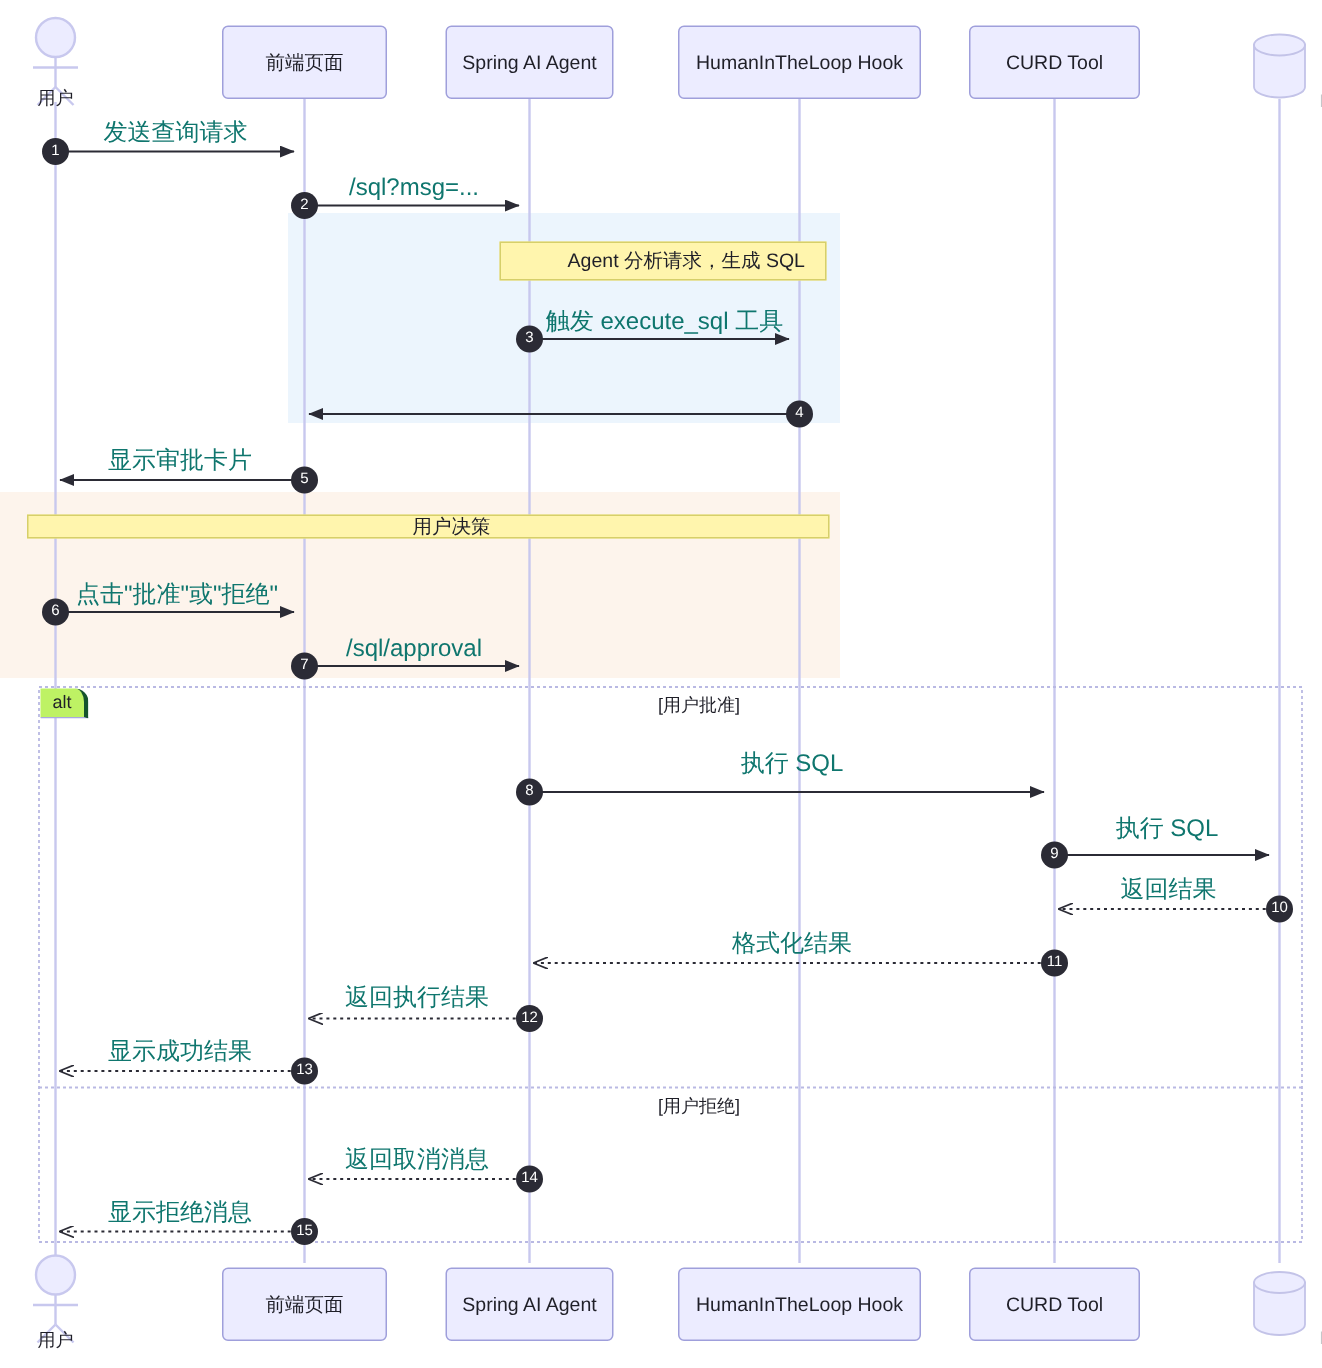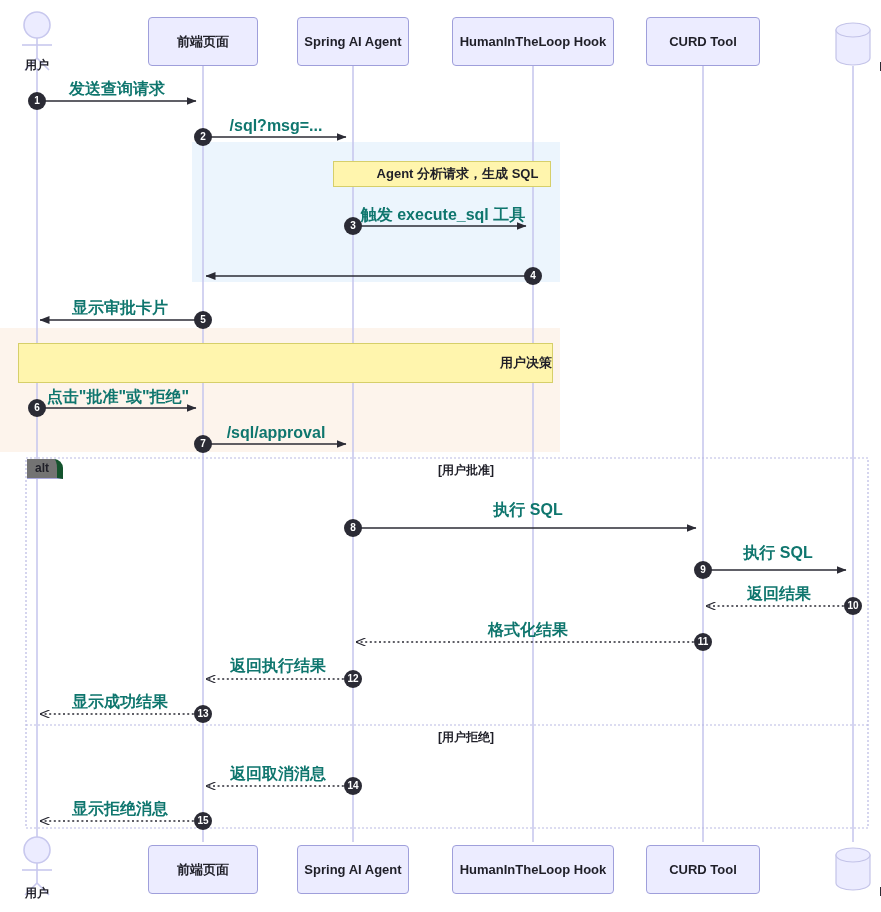--- a/index.html
+++ b/index.html
@@ -7,21 +7,20 @@
     margin: 0; padding: 0;
     background: #ffffff;
     font-family: "Liberation Sans", "DejaVu Sans", sans-serif;
   }
   #diagram {
     position: relative;
     width: 881px;
     height: 912px;
     background: #ffffff;
     overflow: hidden;
-    font-weight: bold;
   }
   svg#canvas { position: absolute; left: 0; top: 0; width: 881px; height: 912px; }
 
   .lbl {
     position: absolute;
     font-size: 16px;
     color: #0f766e;
     white-space: nowrap;
     line-height: 1.25;
   }
@@ -72,22 +71,22 @@
     font-size: 13px;
     color: #1f1f28;
     white-space: nowrap;
     padding-left: 31px;
   }
   .alt-tag {
     position: absolute;
     font-size: 12px;
     color: #1f1f28;
     padding: 2px 8px 3px 8px;
-    background: #737373;
-    border-right: 6px solid #14532d;
+    background: #bef264;
+    border-right: 3px solid #14532d;
     border-bottom: 1px solid #a9a9e0;
     border-top-right-radius: 9px;
   }
   .alt-cond {
     position: absolute;
     font-size: 12px;
     color: #1f1f28;
     transform: translateX(-50%);
     white-space: nowrap;
   }
@@ -195,21 +194,21 @@
   </div>
   <div class="pbox" style="left:703px; top:845px; width:114px; height:49px;">
     <span>CURD Tool</span>
   </div>
   <div class="actor-label" style="left:37px; top:885px;">用户</div>
   <div class="db-label" style="left:853px; top:885px;">DB</div>
 
   <div class="note" style="left:333px; top:161px; width:218px; height:26px;">
     <span>Agent 分析请求，生成 SQL</span>
   </div>
-  <div class="note" style="left:18px; top:343px; width:535px; height:40px;justify-content:flex-end;">
+  <div class="note" style="left:18px; top:343px; width:535px; height:16px;">
     <span>用户决策</span>
   </div>
 
   <div class="alt-tag" style="left:27px; top:459px;">alt</div>
   <div class="alt-cond" style="left:466px; top:462px;">[用户批准]</div>
   <div class="alt-cond" style="left:466px; top:729px;">[用户拒绝]</div>
 
   <div class="lbl msg-label" style="left:117px; top:79px;">发送查询请求</div>
   <div class="lbl msg-label" style="left:276px; top:116px;">/sql?msg=...</div>
   <div class="lbl msg-label" style="left:443px; top:205px;">触发 execute_sql 工具</div>

